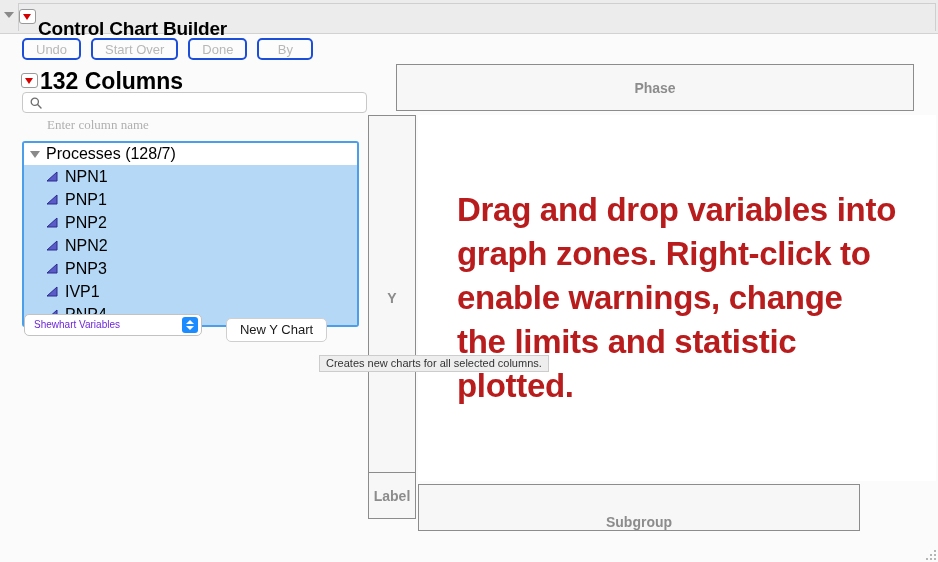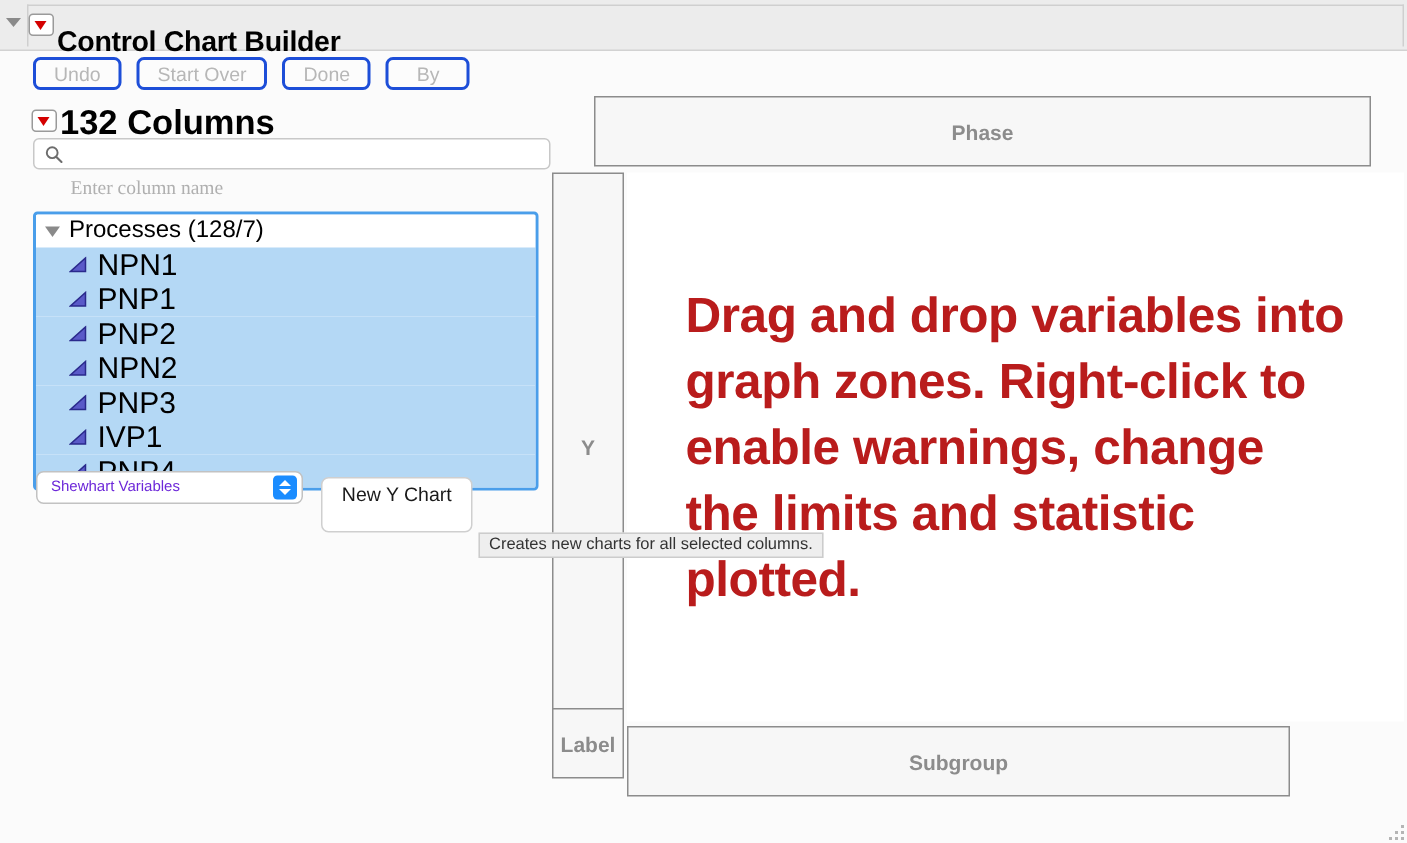--- a/index.html
+++ b/index.html
@@ -186,21 +186,21 @@
     align-items: center;
     padding-left: 22px;
     background: #b4d8f5;
   }
   .var-icon {
     width: 12px; height: 11px;
     margin-right: 7px;
     flex: none;
   }
   .col-name {
-    font-size: 20px;
+    font-size: 16px;
     color: #000;
     line-height: 20px;
   }
 
   
   #chart-type-select {
     position: absolute;
     left: 24px; top: 314px;
     width: 178px; height: 22px;
     background: #ffffff;
@@ -227,22 +227,22 @@
     position: absolute;
     left: 4px;
     width: 0; height: 0;
     border-left: 4px solid transparent;
     border-right: 4px solid transparent;
   }
   #stepper-icon::before { top: 3px; border-bottom: 4px solid #fff; }
   #stepper-icon::after { bottom: 3px; border-top: 4px solid #fff; }
   #new-y-chart-btn {
     position: absolute;
-    left: 214px; top: 318px;
-    width: 101px; height: 37px;
+    left: 226px; top: 318px;
+    width: 101px; height: 24px;
     background: #ffffff;
     border: 1px solid #cfcfcf;
     border-radius: 5px;
     box-sizing: border-box;
     text-align: center;
     font-size: 13px;
     color: #1a1a1a;
     line-height: 21px;
   }
 
@@ -271,21 +271,21 @@
     display: flex;
     align-items: center;
     justify-content: center;
     font-size: 14px;
     font-weight: bold;
     color: #8c8c8c;
   }
   #zone-phase { left: 396px; top: 64px; width: 518px; height: 47px; }
   #zone-y { left: 368px; top: 115px; width: 48px; height: 366px; }
   #zone-label { left: 368px; top: 472px; width: 48px; height: 47px; }
-  #zone-subgroup { left: 418px; top: 484px; width: 442px; height: 47px; }
+  #zone-subgroup { left: 418px; top: 484px; width: 442px; height: 47px; align-items: flex-end; }
   #zone-main {
     position: absolute;
     left: 418px; top: 115px;
     width: 518px; height: 366px;
     background: #ffffff;
     display: flex;
     align-items: center;
     justify-content: center;
   }
   #drop-hint {

